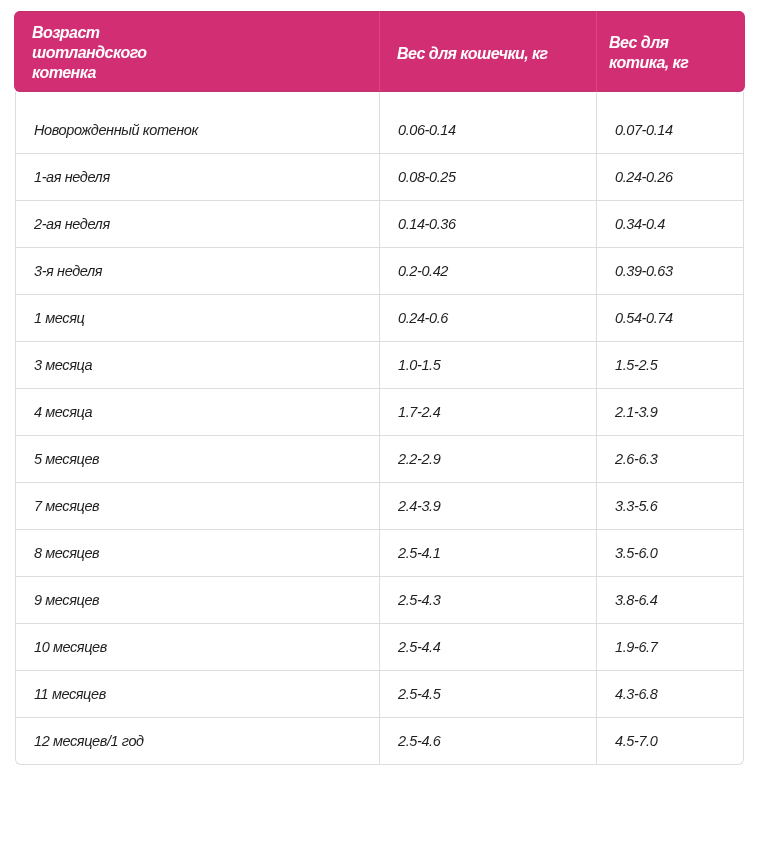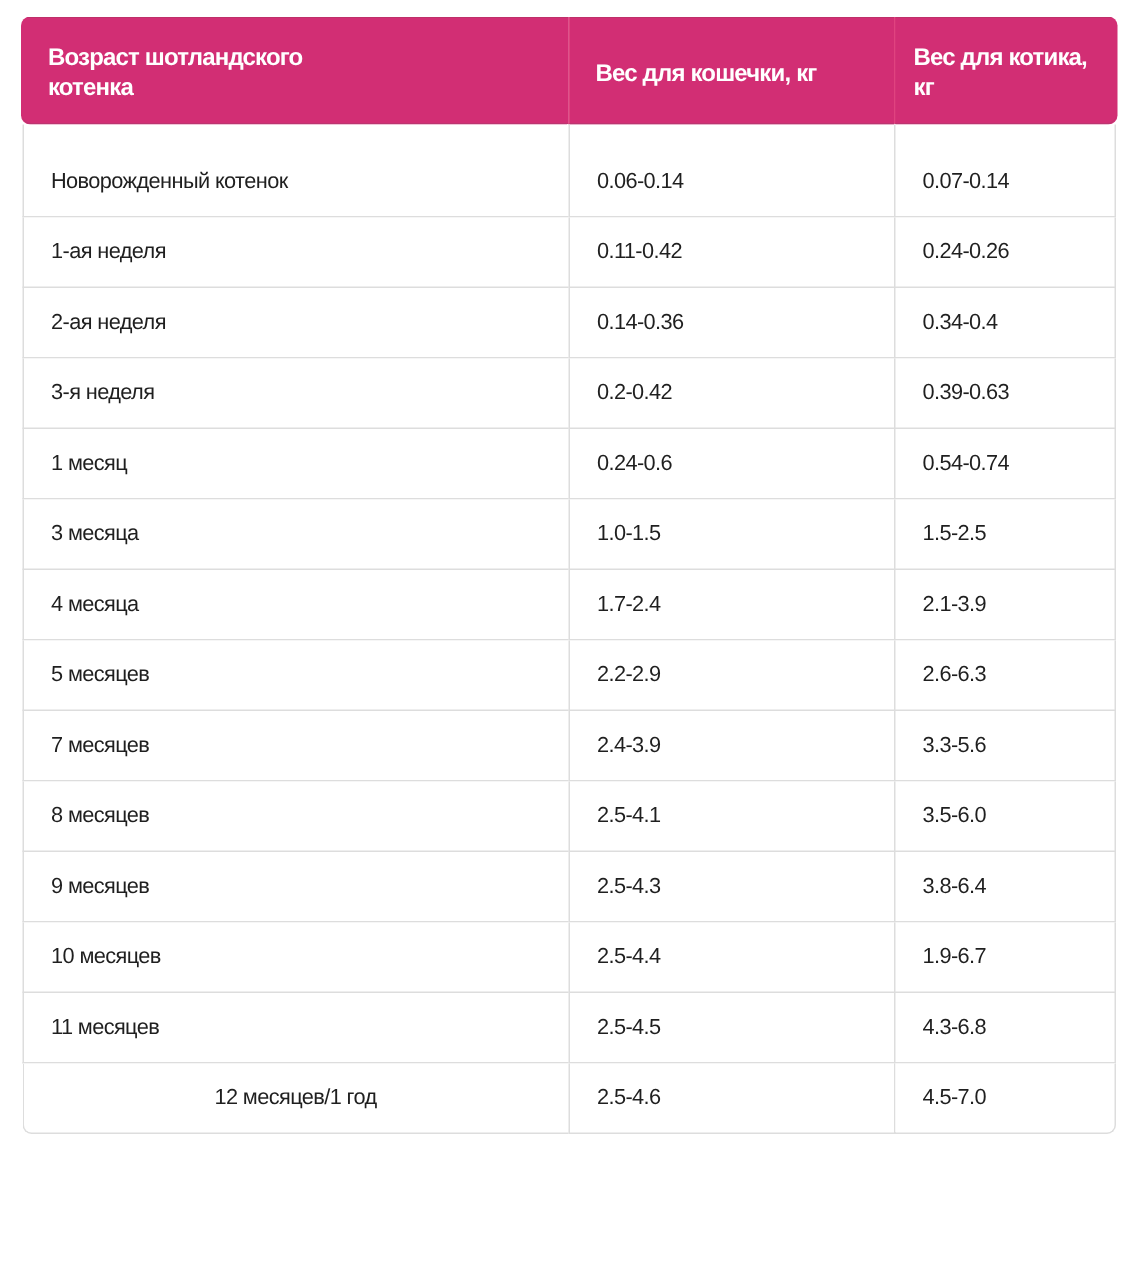--- a/index.html
+++ b/index.html
@@ -2,21 +2,21 @@
 <html><head>
 <meta charset="utf-8">
 <style>
   html, body { margin:0; padding:0; }
   body {
     width:759px; height:853px;
     background:#ffffff;
     font-family:"Liberation Sans", sans-serif;
     -webkit-font-smoothing:antialiased;
   }
-  .table-wrap { position:absolute; left:15px; top:11px; width:729px; transform:translateZ(0); }
+  .table-wrap { position:absolute; left:15px; top:11px; width:729px; transform:translateZ(0);font-style:italic; }
   table.kitten-weight-table {
     border-collapse:separate; border-spacing:0;
     width:729px; table-layout:fixed;
   }
   col.c1 { width:364px; }
   col.c2 { width:217px; }
   col.c3 { width:148px; }
   thead th {
     background:#d22e74;
     color:#ffffff;
@@ -50,21 +50,21 @@
     height:47px;
     box-sizing:border-box;
     vertical-align:middle;
     background:#ffffff;
     border-bottom:1px solid #dddddd;
     border-left:1px solid #dddddd;
   }
   tbody td:first-child { border-left:1px solid #dddddd; }
   tbody tr:first-child td { height:46px; padding-top:28px; padding-bottom:13px; }
   tbody td:last-child { border-right:1px solid #dddddd; }
-  tbody tr:last-child td:first-child { border-bottom-left-radius:6px;text-align:center; }
+  tbody tr:last-child td:first-child { border-bottom-left-radius:6px; }
   tbody tr:last-child td:last-child  { border-bottom-right-radius:6px; }
 </style>
 </head>
 <body>
 
 <div class="table-wrap">
   <table class="kitten-weight-table">
     <colgroup>
         <col class="c1">
         <col class="c2">
@@ -84,21 +84,21 @@
       </tr>
     </thead>
     <tbody>
         <tr>
           <td class="c1">Новорожденный котенок</td>
           <td class="c2">0.06-0.14</td>
           <td class="c3">0.07-0.14</td>
         </tr>
         <tr>
           <td class="c1">1-ая неделя</td>
-          <td class="c2">0.11-0.42</td>
+          <td class="c2">0.08-0.25</td>
           <td class="c3">0.24-0.26</td>
         </tr>
         <tr>
           <td class="c1">2-ая неделя</td>
           <td class="c2">0.14-0.36</td>
           <td class="c3">0.34-0.4</td>
         </tr>
         <tr>
           <td class="c1">3-я неделя</td>
           <td class="c2">0.2-0.42</td>

